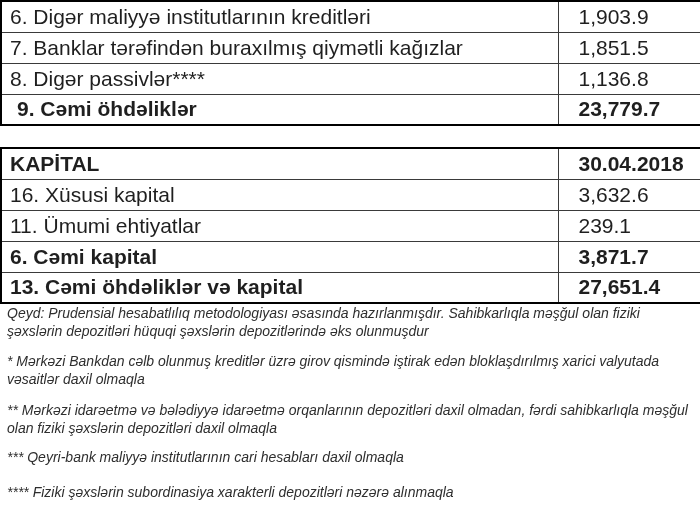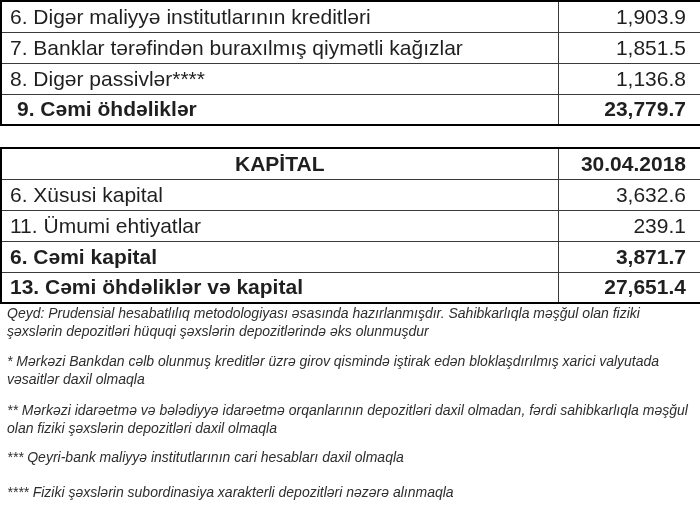--- a/index.html
+++ b/index.html
@@ -24,24 +24,24 @@
     border: 1px solid #3a3a3a;
     font-size: 21px;
     color: #1f1f1f;
     padding: 0 8px;
     overflow: hidden;
     white-space: nowrap;
   }
   col.label-col { width: 557px; }
   col.value-col { width: 143px; }
   tr { height: 31px; }
-  .value-cell { text-align: right; padding: 0 14px; }
+  .value-cell { text-align: left; padding: 0 20px; }
   .bold td { font-weight: bold; }
   .indent td:first-child { padding-left: 15px; }
-  .header-row td:first-child { text-align: center; }
+  .header-row td:first-child { }
   #liabilities-table {
     border: 2px solid #000000;
     border-bottom: 2px solid #000000;
   }
   #capital-table {
     border: 2px solid #000000;
     border-top: 2px solid #000000;
   }
   .table-gap { height: 21px; }
   .notes {
@@ -94,21 +94,21 @@
   <colgroup>
       <col class="label-col">
       <col class="value-col">
     </colgroup>
   <tbody>
       <tr class="bold header-row">
     <td>KAPİTAL</td>
     <td class="value-cell">30.04.2018</td>
   </tr>
   <tr>
-    <td>6. Xüsusi kapital</td>
+    <td>16. Xüsusi kapital</td>
     <td class="value-cell">3,632.6</td>
   </tr>
   <tr>
     <td>11. Ümumi ehtiyatlar</td>
     <td class="value-cell">239.1</td>
   </tr>
   <tr class="bold">
     <td>6. Cəmi kapital</td>
     <td class="value-cell">3,871.7</td>
   </tr>

